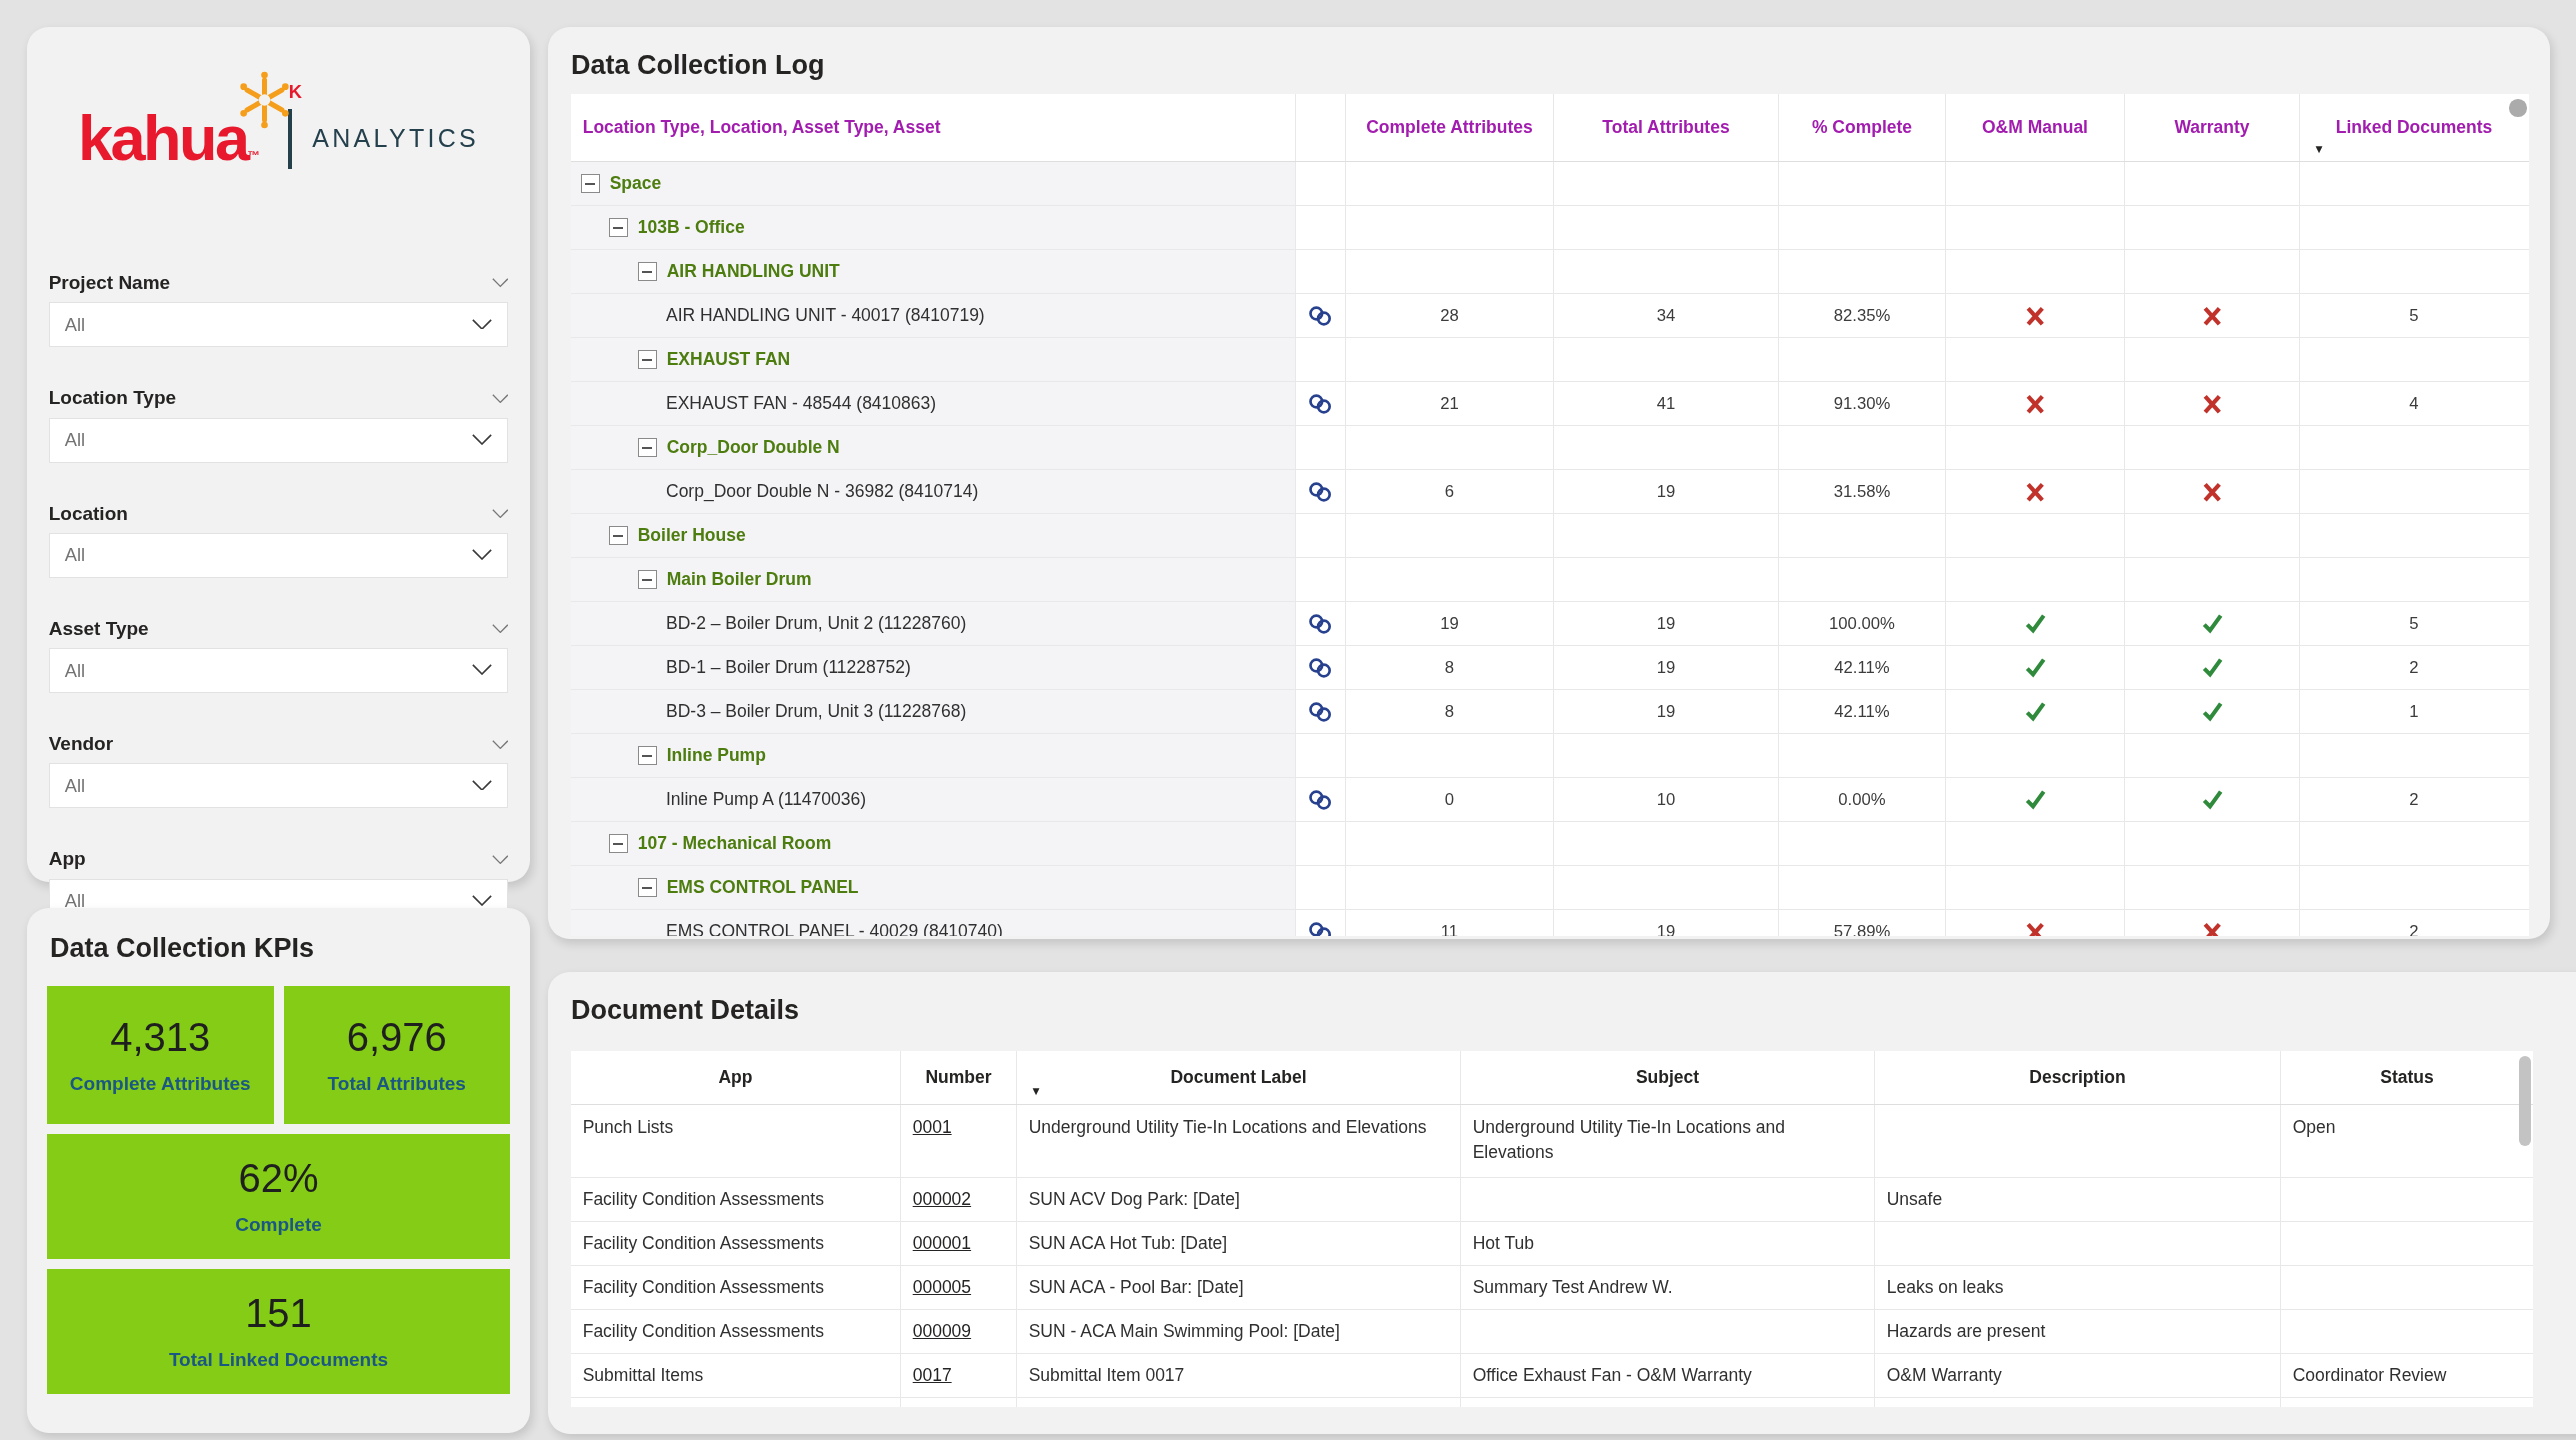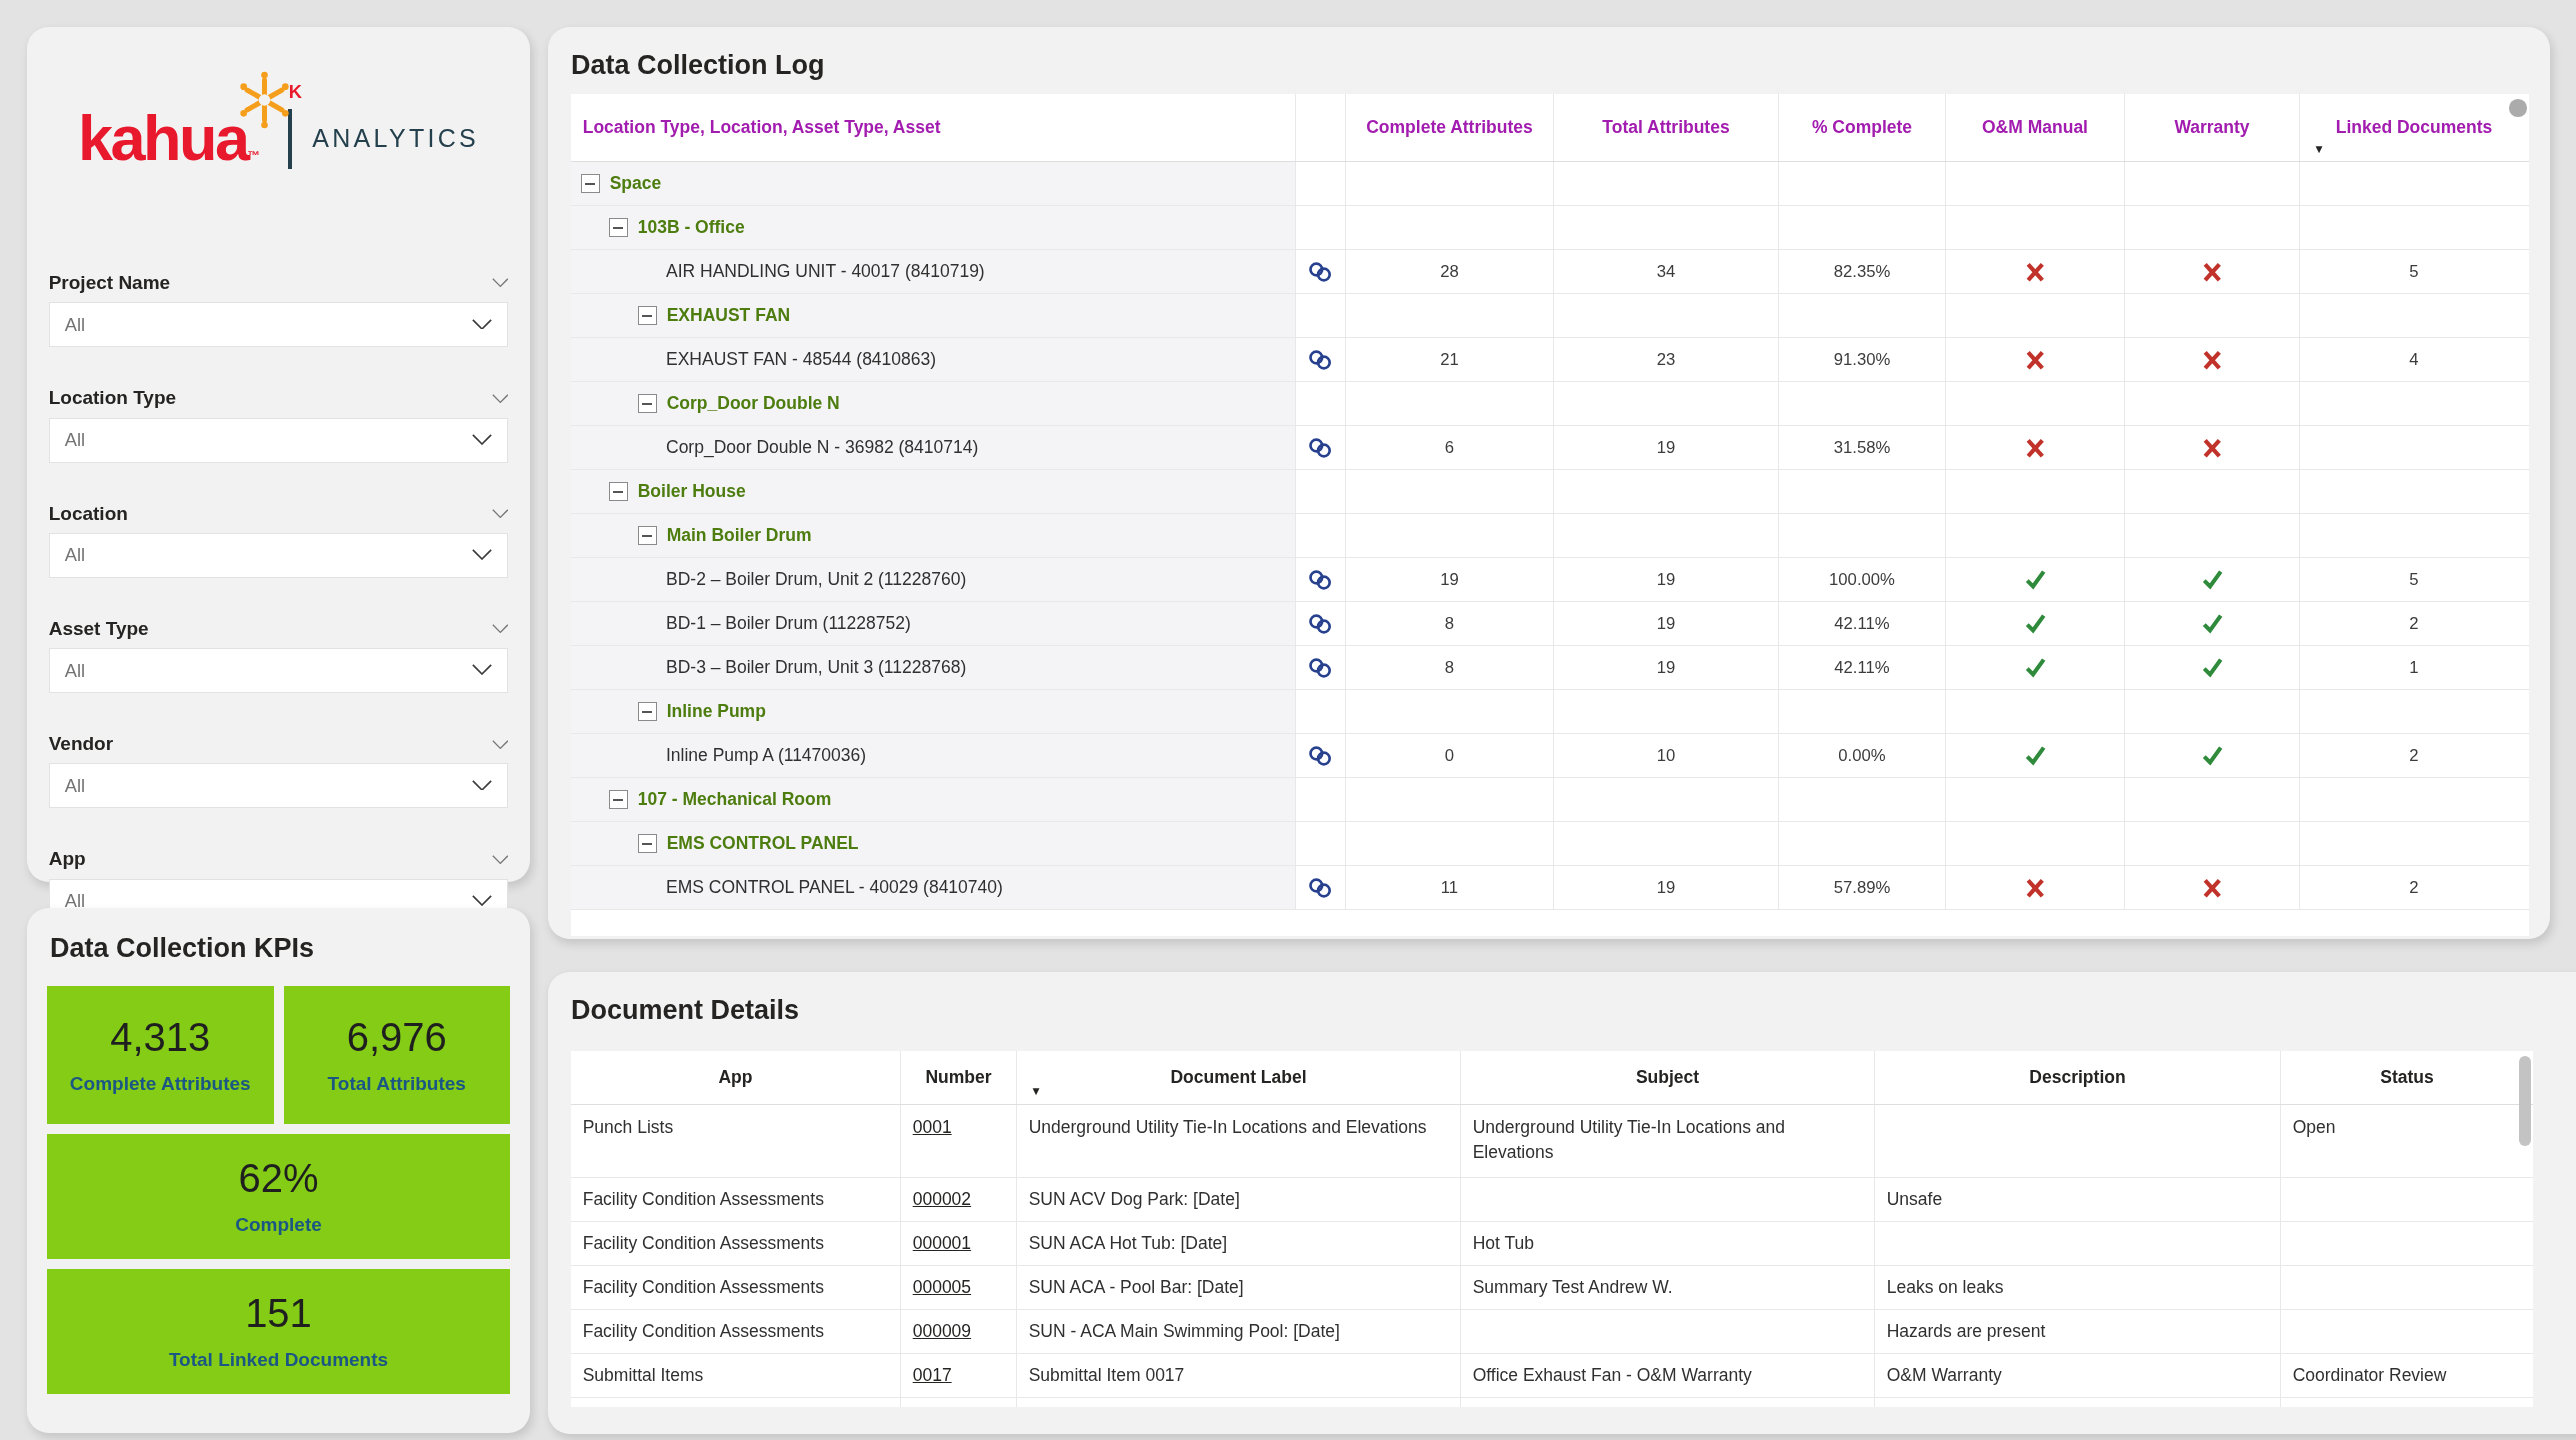--- a/index.html
+++ b/index.html
@@ -260,20 +260,33 @@
             <span class="group-label">103B - Office</span>
           </div>
         <div class="lcell"></div>
           <div class="lcell"></div>
           <div class="lcell"></div>
           <div class="lcell"></div>
           <div class="lcell"></div>
           <div class="lcell"></div>
           <div class="lcell"></div>
       </div>
+      <div class="lrow lv2">
+        <div class="lcell tree">
+            <span class="expander"></span>
+            <span class="group-label">AIR HANDLING UNIT</span>
+          </div>
+        <div class="lcell"></div>
+          <div class="lcell"></div>
+          <div class="lcell"></div>
+          <div class="lcell"></div>
+          <div class="lcell"></div>
+          <div class="lcell"></div>
+          <div class="lcell"></div>
+      </div>
       <div class="lrow lv3">
         <div class="lcell tree">
             <span class="leaf-label">AIR HANDLING UNIT - 40017 (8410719)</span>
           </div>
         <div class="lcell icon-cell">
             <span>
               <svg width="27" height="20" viewBox="0 0 32 24">
                 <circle cx="11" cy="9" r="7" fill="none" stroke="#27418f" stroke-width="3.2"></circle>
                 <circle cx="20" cy="15" r="7" fill="none" stroke="#27418f" stroke-width="3.2"></circle>
               </svg>
@@ -323,21 +336,21 @@
           </div>
         <div class="lcell icon-cell">
             <span>
               <svg width="27" height="20" viewBox="0 0 32 24">
                 <circle cx="11" cy="9" r="7" fill="none" stroke="#27418f" stroke-width="3.2"></circle>
                 <circle cx="20" cy="15" r="7" fill="none" stroke="#27418f" stroke-width="3.2"></circle>
               </svg>
             </span>
           </div>
         <div class="lcell">21</div>
-        <div class="lcell">23</div>
+        <div class="lcell">41</div>
         <div class="lcell">91.30%</div>
         <div class="lcell icon-cell">
             <span>
               <svg width="22.5" height="22.5" viewBox="0 0 27 27">
                 <g stroke="#c1322a" stroke-width="5">
                   <line x1="5" y1="4" x2="22" y2="23"></line>
                   <line x1="22" y1="4" x2="5" y2="23"></line>
                 </g>
               </svg>
             </span>

